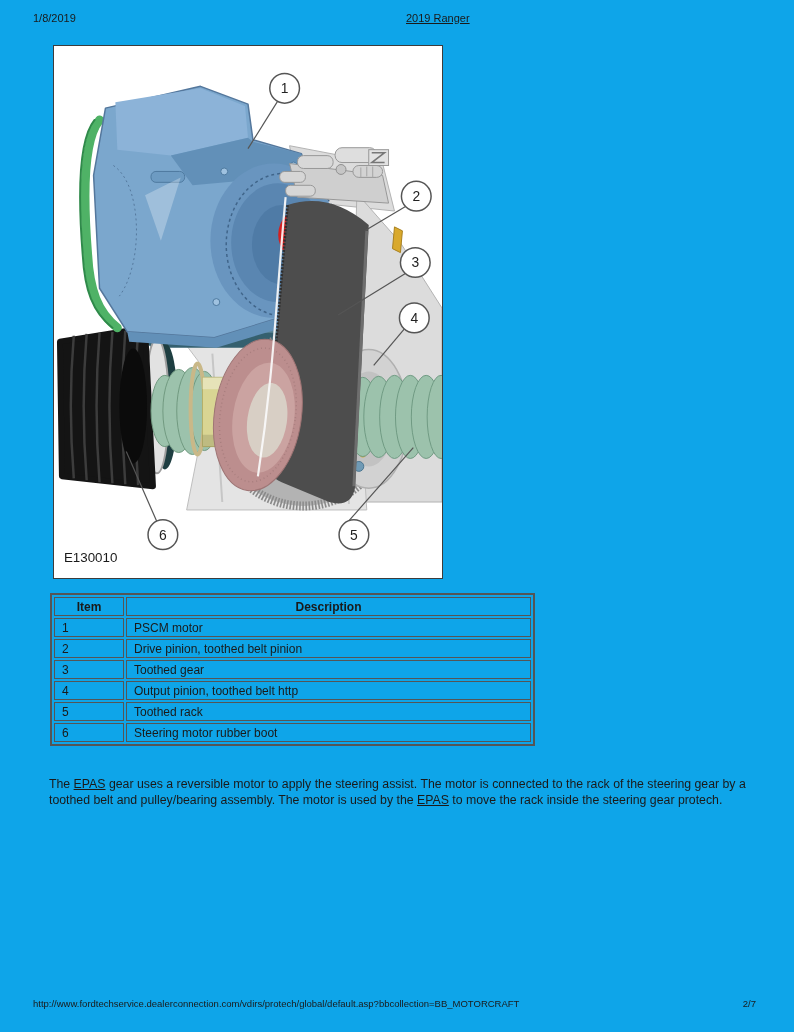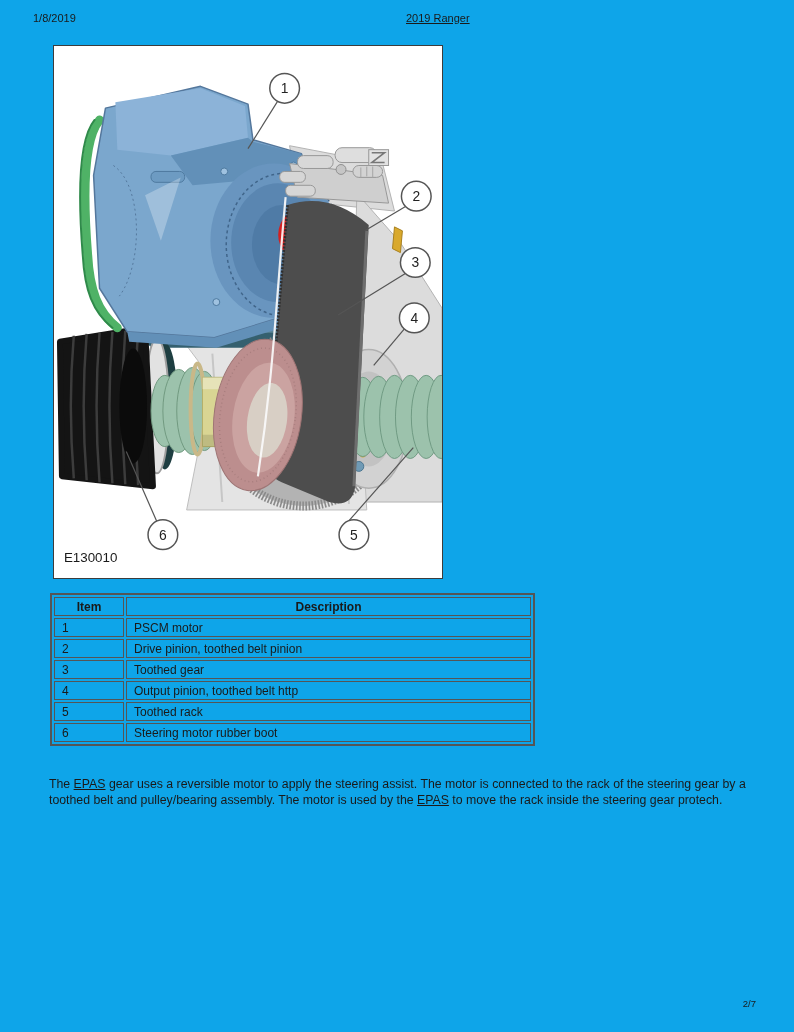--- a/index.html
+++ b/index.html
@@ -221,15 +221,16 @@
       </tr>
       <tr>
         <td>6</td>
         <td>Steering motor rubber boot</td>
       </tr>
     </tbody>
   </table>
 
   <p class="bodytext"><span>The </span><a href="#">EPAS</a><span> gear uses a reversible motor to apply the steering assist. The motor is connected to the rack of the steering gear by a toothed belt and pulley/bearing assembly. The motor is used by the </span><a href="#">EPAS</a><span> to move the rack inside the steering gear protech.</span></p>
 
+  <div class="ftr-url">http://www.fordtechservice.dealerconnection.com/vdirs/protech/global/default.asp?bbcollection=BB_MOTORCRAFT</div>
   <div class="ftr-page">2/7</div>
 
 </div>
 
 </body></html>

